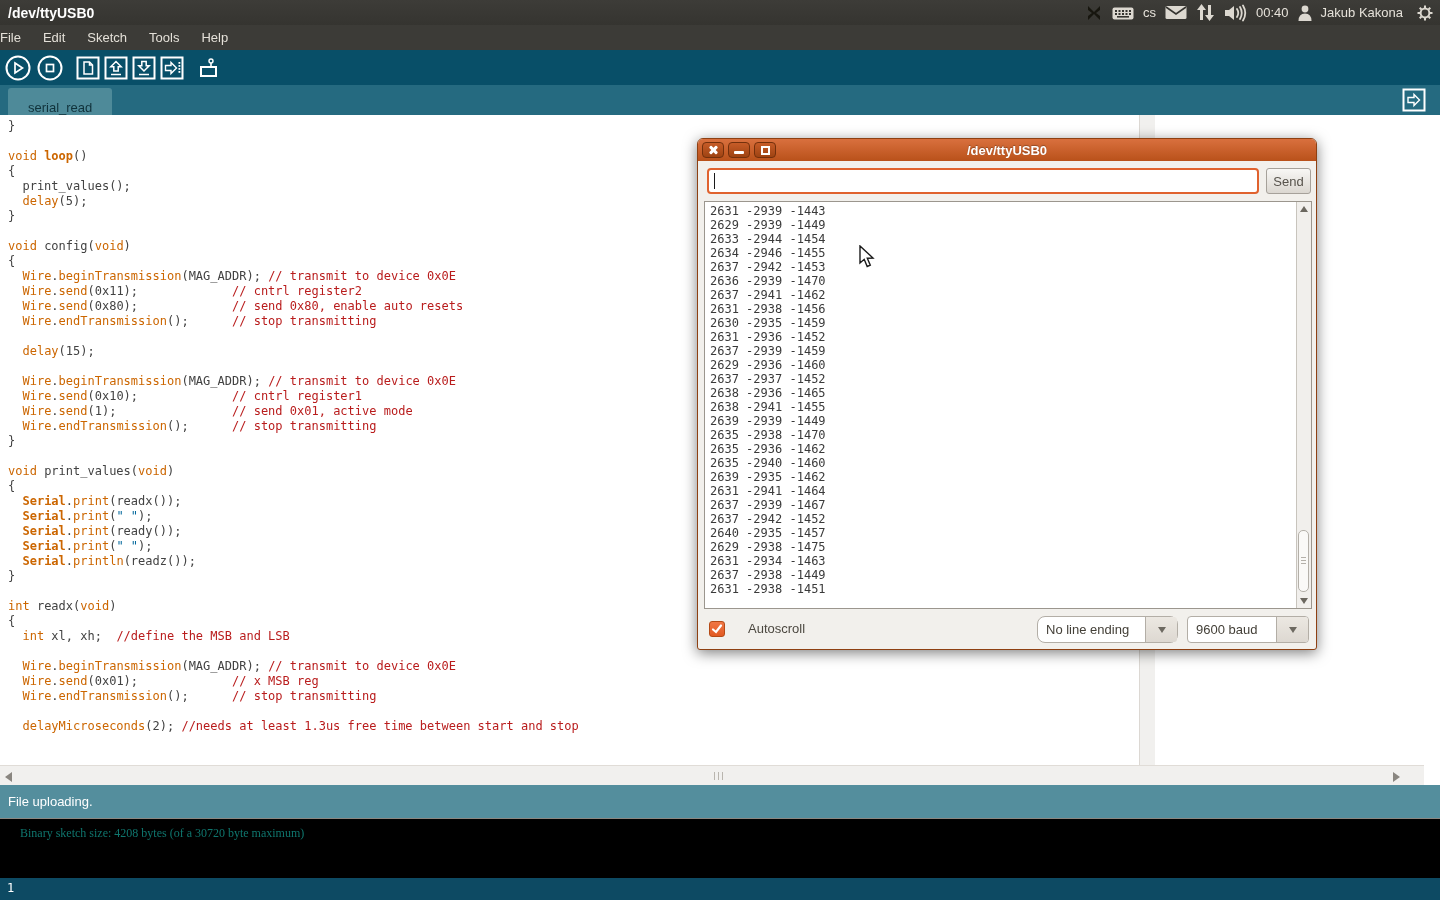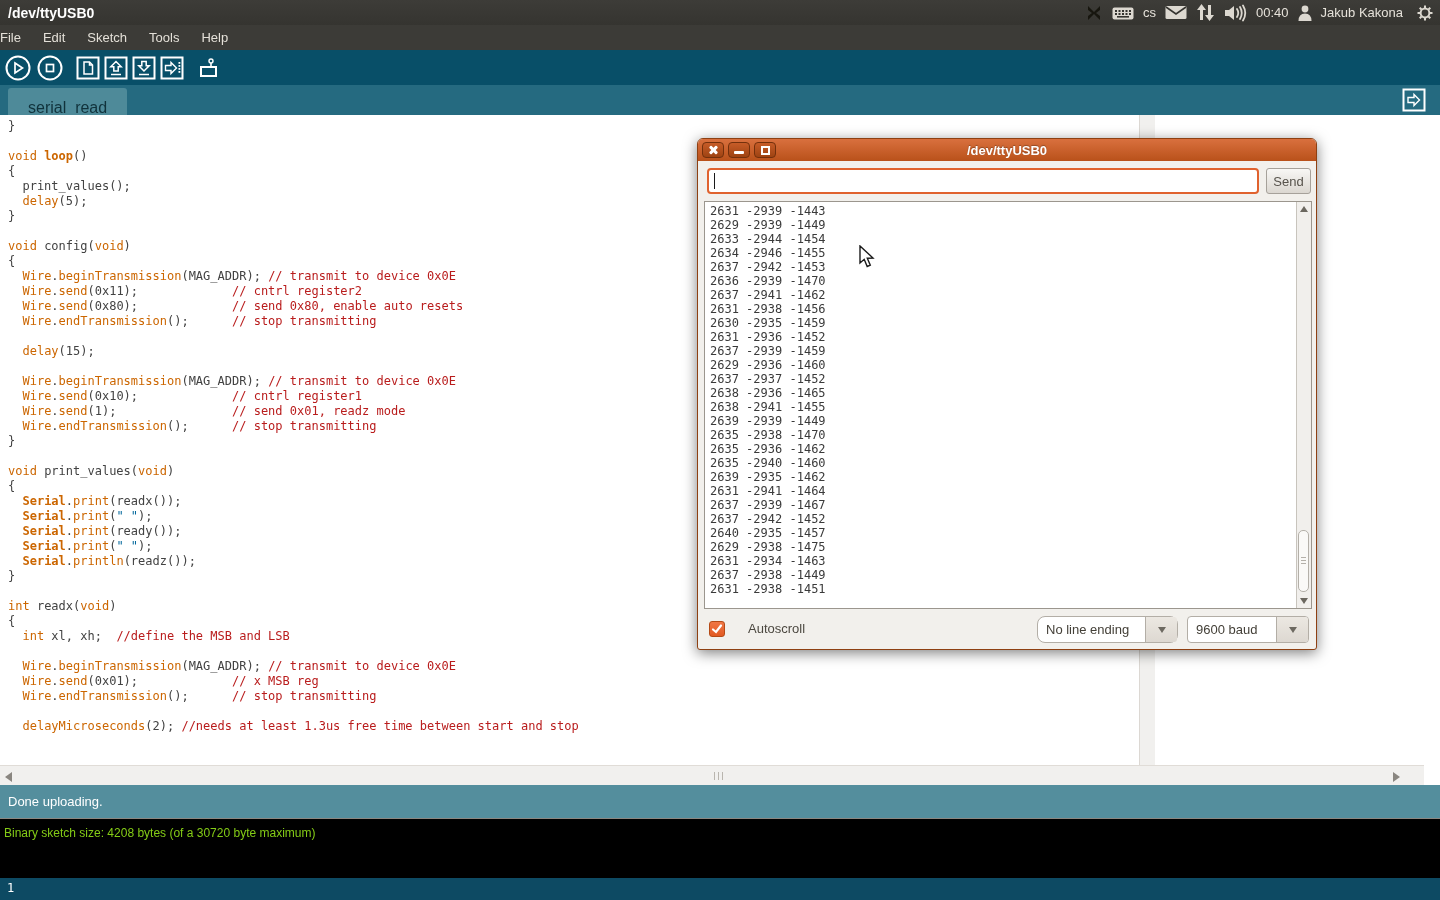--- a/index.html
+++ b/index.html
@@ -22,23 +22,23 @@
   .menu-item { color:#e4e0d8; font-size:13px; margin-right:22px; cursor:default; }
 
   
   .toolbar { position:absolute; left:0; top:50px; width:1440px; height:35px;
              background:#084f68; display:flex; align-items:center; padding-left:4px; }
   .tbtn { margin-right:4px; display:flex; align-items:center; justify-content:center; }
   .tbtn.gap { margin-left:8px; }
 
   
   .tabbar { position:absolute; left:0; top:85px; width:1440px; height:30px; background:#256a80; }
-  .tab { position:absolute; left:8px; top:3px; height:27px; padding:11px 20px;
-         background:#4e8a99; border-radius:3px 3px 0 0; display:flex; align-items:flex-start;
-         color:#10323b; font-size:16px; }
+  .tab { position:absolute; left:8px; top:3px; height:27px; padding:0 20px;
+         background:#4e8a99; border-radius:3px 3px 0 0; display:flex; align-items:flex-end;
+         color:#10323b; font-size:13px; }
   .tab-new { position:absolute; right:14px; top:3px; width:24px; height:24px; }
 
   
   .editor { position:absolute; left:0; top:115px; width:1424px; height:650px; background:#ffffff; overflow:hidden; }
   .code { font-family:"DejaVu Sans Mono", monospace; font-size:12px; padding:4px 0 0 8px; }
   .code-line { height:15px; white-space:pre; }
   .tk-k  { color:#cc6600; }
   .tk-kb { color:#cc6600; font-weight:bold; }
   .tk-fn { color:#cc6600; }
   .tk-n  { color:#424242; }
@@ -61,21 +61,21 @@
   .h-arrow.right { right:24px; border-width:5px 0 5px 7px; border-color:transparent transparent transparent #8a8680; }
   .h-grip { position:absolute; left:714px; top:6px; width:9px; height:8px;
             background:repeating-linear-gradient(90deg,#b9b5ae 0 1px, transparent 1px 4px); }
 
   
   .statusbar { position:absolute; left:0; top:785px; width:1440px; height:33px;
                background:#548e9d; display:flex; align-items:center; }
   .statusbar span { color:#ffffff; font-size:13px; margin-left:8px; }
   .console { position:absolute; left:0; top:818px; width:1440px; height:60px; background:#000000;
              border-top:1px solid #8b8781; }
-  .console pre { color:#84cc16; font-family:Liberation Sans, sans-serif; font-size:12px; padding:7px 0 0 4px; }
+  .console pre { color:#0f766e; font-family:Liberation Serif, serif; font-size:12px; padding:7px 0 0 20px; }
   .footerbar { position:absolute; left:0; top:878px; width:1440px; height:22px; background:#0d4a63; }
   .footerbar span { color:#ffffff; font-family:"DejaVu Sans Mono", monospace; font-size:12px;
                     margin-left:7px; line-height:20px; display:inline-block; }
 
   
   .sm-window { position:absolute; left:697px; top:138px; width:620px; height:512px;
                border-radius:6px 6px 3px 3px; box-shadow:0 3px 14px rgba(0,0,0,0.5);
                background:#f2f0ec; border:1px solid #8e4012; }
   .sm-titlebar { position:absolute; left:0; top:0; width:100%; height:22px;
                  background:linear-gradient(#d9703e,#b9511a); border-radius:5px 5px 0 0;
@@ -291,21 +291,21 @@
         <div class="code-line"><span class="tk-n">{</span></div>
         <div class="code-line"><span class="tk-n">  </span><span class="tk-fn">Wire</span><span class="tk-n">.</span><span class="tk-fn">beginTransmission</span><span class="tk-n">(MAG_ADDR); </span><span class="tk-c">// transmit to device 0x0E</span></div>
         <div class="code-line"><span class="tk-n">  </span><span class="tk-fn">Wire</span><span class="tk-n">.</span><span class="tk-fn">send</span><span class="tk-n">(0x11);             </span><span class="tk-c">// cntrl register2</span></div>
         <div class="code-line"><span class="tk-n">  </span><span class="tk-fn">Wire</span><span class="tk-n">.</span><span class="tk-fn">send</span><span class="tk-n">(0x80);             </span><span class="tk-c">// send 0x80, enable auto resets</span></div>
         <div class="code-line"><span class="tk-n">  </span><span class="tk-fn">Wire</span><span class="tk-n">.</span><span class="tk-fn">endTransmission</span><span class="tk-n">();      </span><span class="tk-c">// stop transmitting</span></div>
         <div class="code-line"></div>
         <div class="code-line"><span class="tk-n">  </span><span class="tk-fn">delay</span><span class="tk-n">(15);</span></div>
         <div class="code-line"></div>
         <div class="code-line"><span class="tk-n">  </span><span class="tk-fn">Wire</span><span class="tk-n">.</span><span class="tk-fn">beginTransmission</span><span class="tk-n">(MAG_ADDR); </span><span class="tk-c">// transmit to device 0x0E</span></div>
         <div class="code-line"><span class="tk-n">  </span><span class="tk-fn">Wire</span><span class="tk-n">.</span><span class="tk-fn">send</span><span class="tk-n">(0x10);             </span><span class="tk-c">// cntrl register1</span></div>
-        <div class="code-line"><span class="tk-n">  </span><span class="tk-fn">Wire</span><span class="tk-n">.</span><span class="tk-fn">send</span><span class="tk-n">(1);                </span><span class="tk-c">// send 0x01, readz mode</span></div>
+        <div class="code-line"><span class="tk-n">  </span><span class="tk-fn">Wire</span><span class="tk-n">.</span><span class="tk-fn">send</span><span class="tk-n">(1);                </span><span class="tk-c">// send 0x01, active mode</span></div>
         <div class="code-line"><span class="tk-n">  </span><span class="tk-fn">Wire</span><span class="tk-n">.</span><span class="tk-fn">endTransmission</span><span class="tk-n">();      </span><span class="tk-c">// stop transmitting</span></div>
         <div class="code-line"><span class="tk-n">}</span></div>
         <div class="code-line"></div>
         <div class="code-line"><span class="tk-k">void </span><span class="tk-n">print_values(</span><span class="tk-k">void</span><span class="tk-n">)</span></div>
         <div class="code-line"><span class="tk-n">{</span></div>
         <div class="code-line"><span class="tk-n">  </span><span class="tk-kb">Serial</span><span class="tk-n">.</span><span class="tk-fn">print</span><span class="tk-n">(readx());</span></div>
         <div class="code-line"><span class="tk-n">  </span><span class="tk-kb">Serial</span><span class="tk-n">.</span><span class="tk-fn">print</span><span class="tk-n">(</span><span class="tk-s">" "</span><span class="tk-n">);</span></div>
         <div class="code-line"><span class="tk-n">  </span><span class="tk-kb">Serial</span><span class="tk-n">.</span><span class="tk-fn">print</span><span class="tk-n">(ready());</span></div>
         <div class="code-line"><span class="tk-n">  </span><span class="tk-kb">Serial</span><span class="tk-n">.</span><span class="tk-fn">print</span><span class="tk-n">(</span><span class="tk-s">" "</span><span class="tk-n">);</span></div>
         <div class="code-line"><span class="tk-n">  </span><span class="tk-kb">Serial</span><span class="tk-n">.</span><span class="tk-fn">println</span><span class="tk-n">(readz());</span></div>
@@ -327,21 +327,21 @@
   <div class="ed-vscroll">
     <div class="ed-vthumb"></div>
   </div>
   <div class="ed-hscroll">
     <span class="h-arrow left"></span>
     <span class="h-arrow right"></span>
     <span class="h-grip"></span>
   </div>
 
   <div class="statusbar">
-    <span>Done uploading.</span>
+    <span>File uploading.</span>
   </div>
 
   <div class="console">
     <pre>Binary sketch size: 4208 bytes (of a 30720 byte maximum)</pre>
   </div>
 
   <div class="footerbar">
     <span>1</span>
   </div>
 

